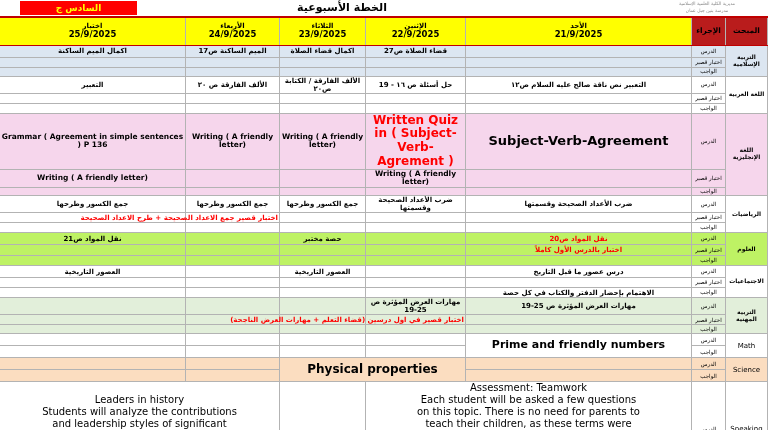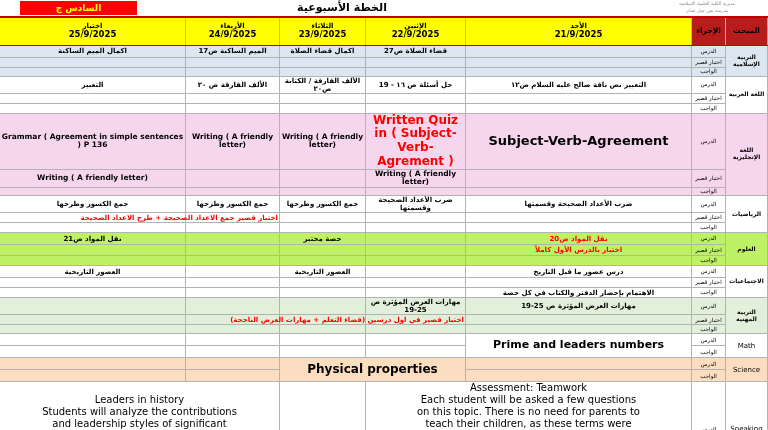--- a/index.html
+++ b/index.html
@@ -274,21 +274,21 @@
       <td></td>
           <td></td>
           <td></td>
           <td></td>
           <td></td>
     </tr>
 
     <tr style="height:12px">
       <td class="subj-en" rowspan="2">Math</td>
       <td class="proc">الدرس</td>
-      <td class="en-big" rowspan="2">Prime and leaders numbers</td>
+      <td class="en-big" rowspan="2">Prime and friendly numbers</td>
       <td></td>
           <td></td>
           <td></td>
           <td></td>
     </tr>
     <tr style="height:12px">
       <td class="proc">الواجب</td>
       <td></td>
           <td></td>
           <td></td>

